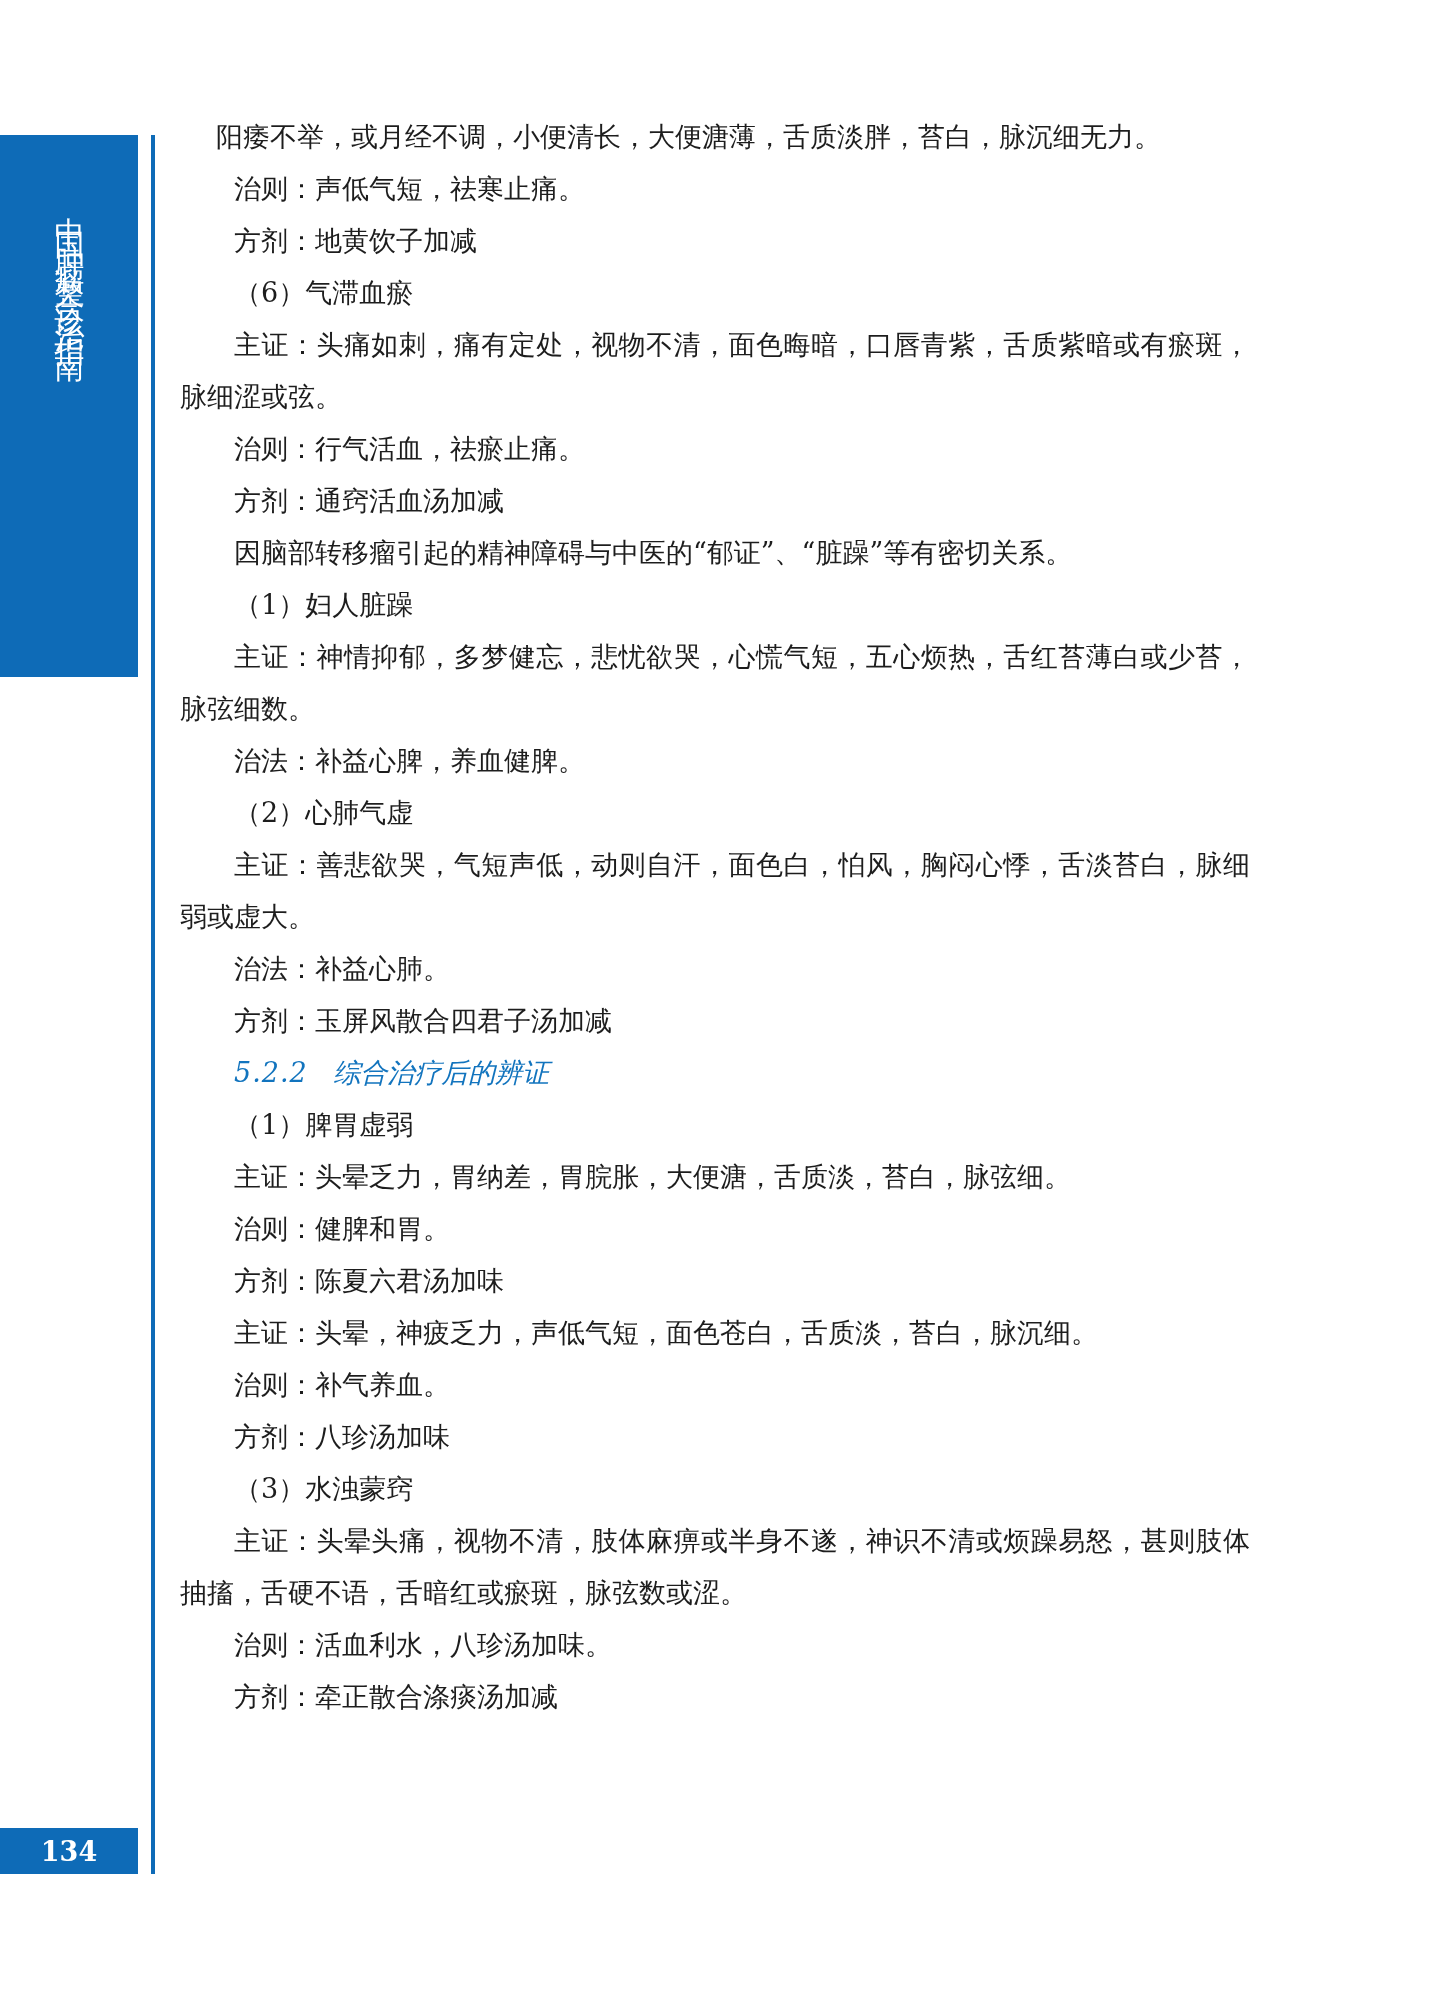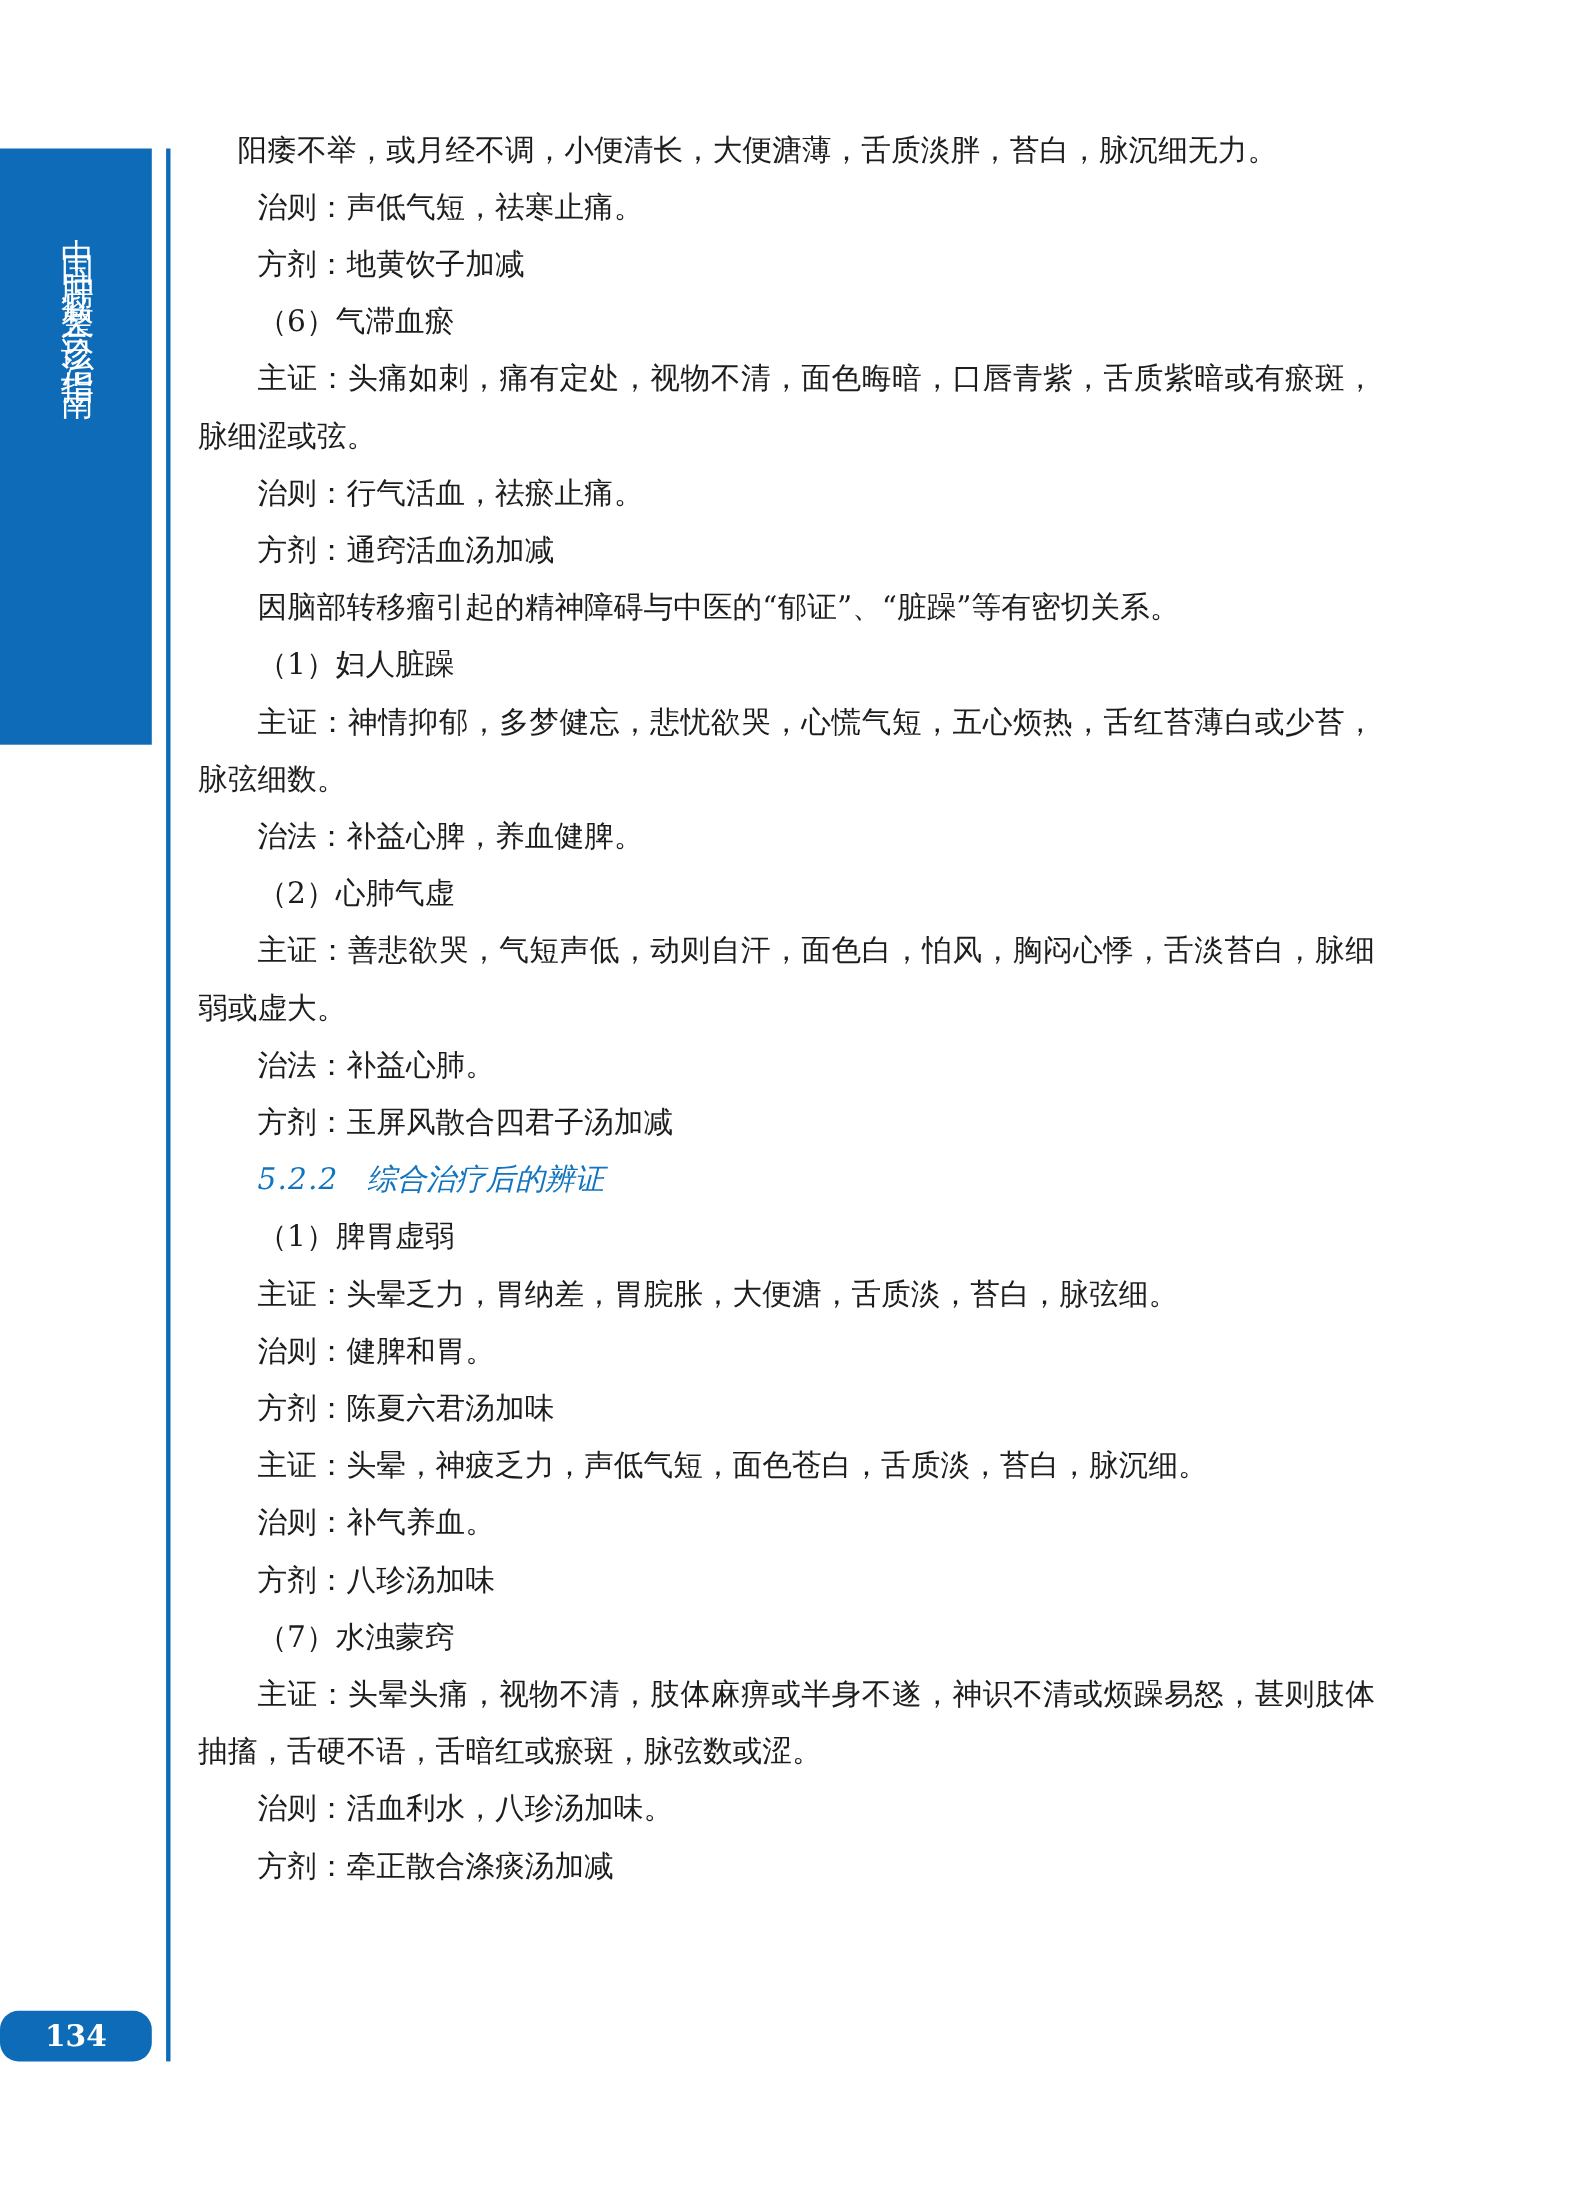--- a/index.html
+++ b/index.html
@@ -20,21 +20,21 @@
     font-family:"DejaVu Sans","Liberation Sans",sans-serif;
   }
   .divider{
     position:absolute;left:151px;top:135px;width:4px;height:1739px;
     background:#0e6bb7;
   }
   .page-badge{
     position:absolute;left:0;top:1828px;width:138px;height:46px;
     background:#0e6bb7;color:#ffffff;
     display:flex;align-items:center;justify-content:center;
-    font-size:27px;font-weight:bold;border-radius:17px;
+    font-size:27px;font-weight:bold;
   }
   
   .main{
     position:absolute;left:180px;top:111px;width:1070px;
     font-size:27px;line-height:52px;text-align:justify;
   }
   .main p{margin:0;padding:0;}
   .main p.ind{text-indent:2em;}
   .main p.noind{text-indent:0;margin-left:36px;}
   .sec-heading{
@@ -76,17 +76,17 @@
     <span class="num">5.2.2</span><span>综合治疗后的辨证</span>
   </p>
 
   <p class="ind">（1）脾胃虚弱</p>
   <p class="ind">主证：头晕乏力，胃纳差，胃脘胀，大便溏，舌质淡，苔白，脉弦细。</p>
   <p class="ind">治则：健脾和胃。</p>
   <p class="ind">方剂：陈夏六君汤加味</p>
   <p class="ind">主证：头晕，神疲乏力，声低气短，面色苍白，舌质淡，苔白，脉沉细。</p>
   <p class="ind">治则：补气养血。</p>
   <p class="ind">方剂：八珍汤加味</p>
-  <p class="ind">（7）水浊蒙窍</p>
+  <p class="ind">（3）水浊蒙窍</p>
   <p class="ind">主证：头晕头痛，视物不清，肢体麻痹或半身不遂，神识不清或烦躁易怒，甚则肢体抽搐，舌硬不语，舌暗红或瘀斑，脉弦数或涩。</p>
   <p class="ind">治则：活血利水，八珍汤加味。</p>
   <p class="ind">方剂：牵正散合涤痰汤加减</p>
 </div>
 
 </body></html>

